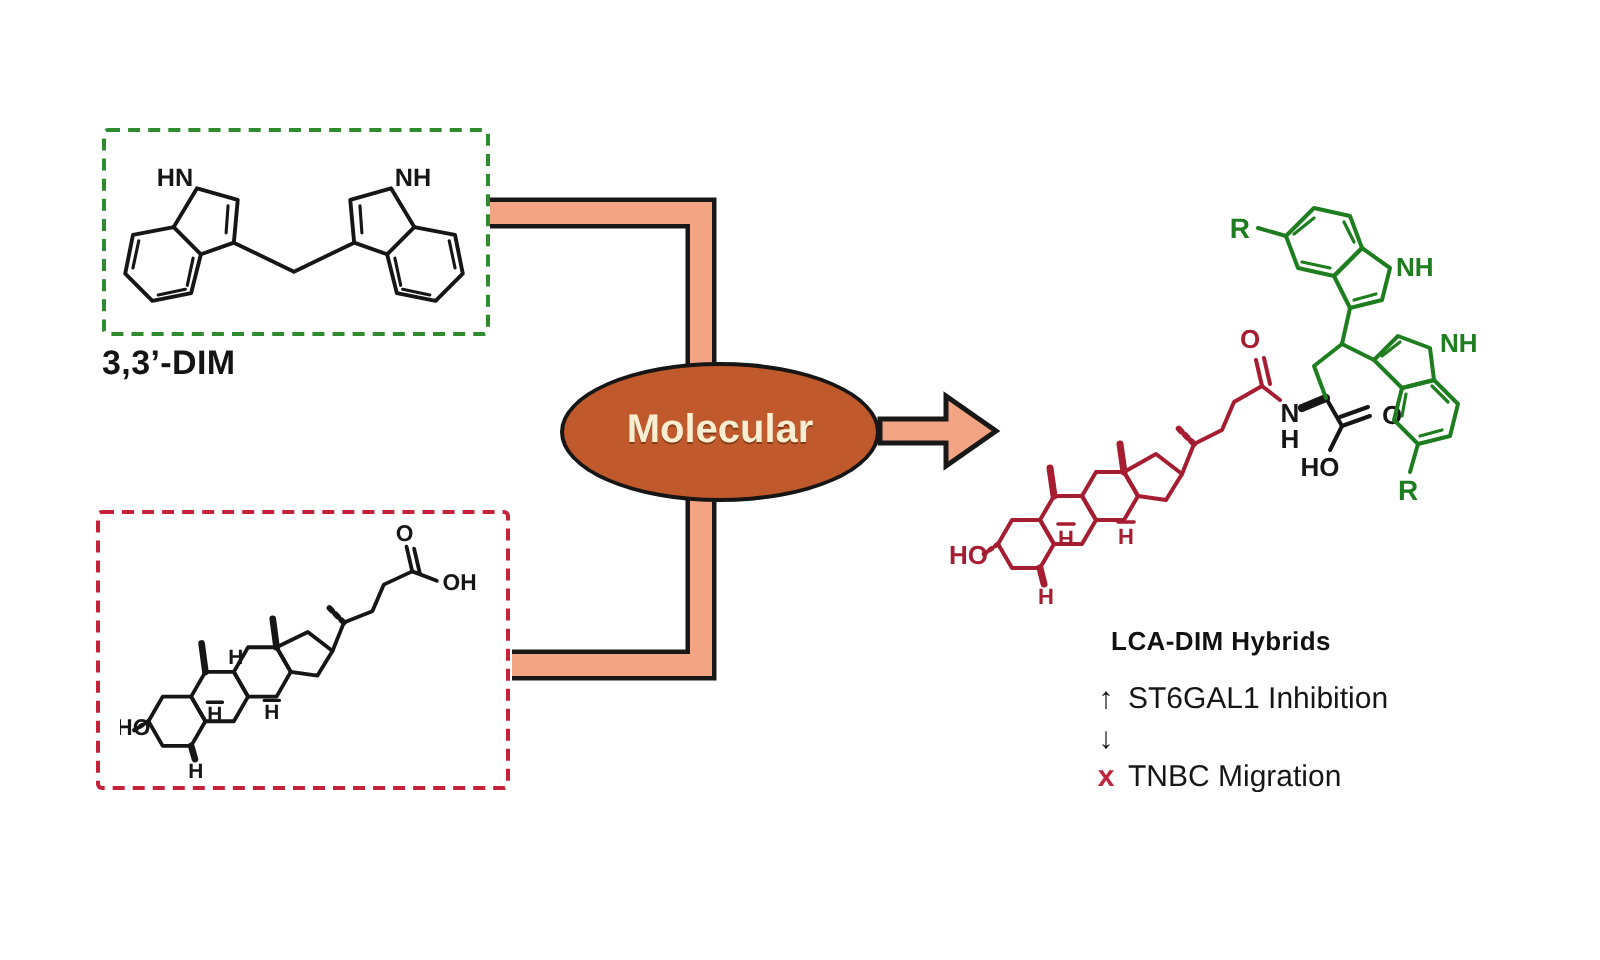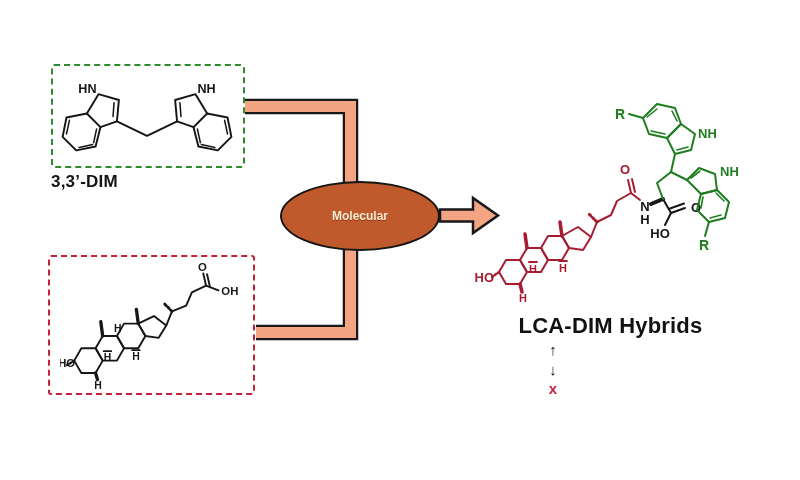--- a/index.html
+++ b/index.html
@@ -16,26 +16,26 @@
   .mol-label{
     position:absolute;text-align:left;font-weight:600;font-size:17px;color:#141414;
     letter-spacing:0.2px;
   }
   .dim-label{left:51px;top:172px;width:194px;}
   .lca-label{left:48px;top:399px;width:207px;}
   .oval{
     position:absolute;left:280px;top:181px;width:160px;height:70px;
     background:#c0592b;border:2.5px solid #161616;border-radius:50%;
     display:flex;flex-direction:column;align-items:center;justify-content:center;
-    color:#faeed2;font-weight:bold;font-size:12px;line-height:1.18;box-sizing:border-box;
+    color:#faeed2;font-weight:bold;font-size:20px;line-height:1.18;box-sizing:border-box;
     text-shadow:0 1px 0 rgba(60,20,0,0.45);
   }
   .product-title{
     position:absolute;left:488px;top:313px;width:245px;text-align:center;
-    font-size:22px;font-weight:800;color:#111;letter-spacing:0.2px;
+    font-size:13px;font-weight:800;color:#111;letter-spacing:0.2px;
   }
   .effects{position:absolute;left:545px;top:341px;font-size:15px;color:#161616;}
   .effect-row{display:flex;align-items:baseline;height:19.5px;}
   .effect-symbol{display:inline-block;width:16px;text-align:center;margin-right:3px;}
   .effect-symbol.neg{color:#c0243c;font-weight:bold;}
   svg text{font-family:"Liberation Sans",sans-serif;}
 </style>
 </head>
 <body>
 
@@ -145,22 +145,24 @@
     <text x="240" y="46" text-anchor="start" font-size="13" font-weight="bold" fill="#1e7d1e">NH</text>
     <text x="262" y="84" text-anchor="start" font-size="13" font-weight="bold" fill="#1e7d1e">NH</text>
     <text x="167" y="27" text-anchor="end" font-size="14" font-weight="bold" fill="#1e7d1e">R</text>
     <text x="246" y="158" text-anchor="middle" font-size="14" font-weight="bold" fill="#1e7d1e">R</text>
   </svg>
 
   <div class="product-title">LCA-DIM Hybrids</div>
   <div class="effects">
     <div class="effect-row">
       <span class="effect-symbol">↑</span>
+      <span>ST6GAL1 Inhibition</span>
     </div>
     <div class="effect-row">
       <span class="effect-symbol">↓</span>
     </div>
     <div class="effect-row">
       <span class="effect-symbol neg">x</span>
+      <span>TNBC Migration</span>
     </div>
   </div>
 
 </div>
 
 </body></html>

